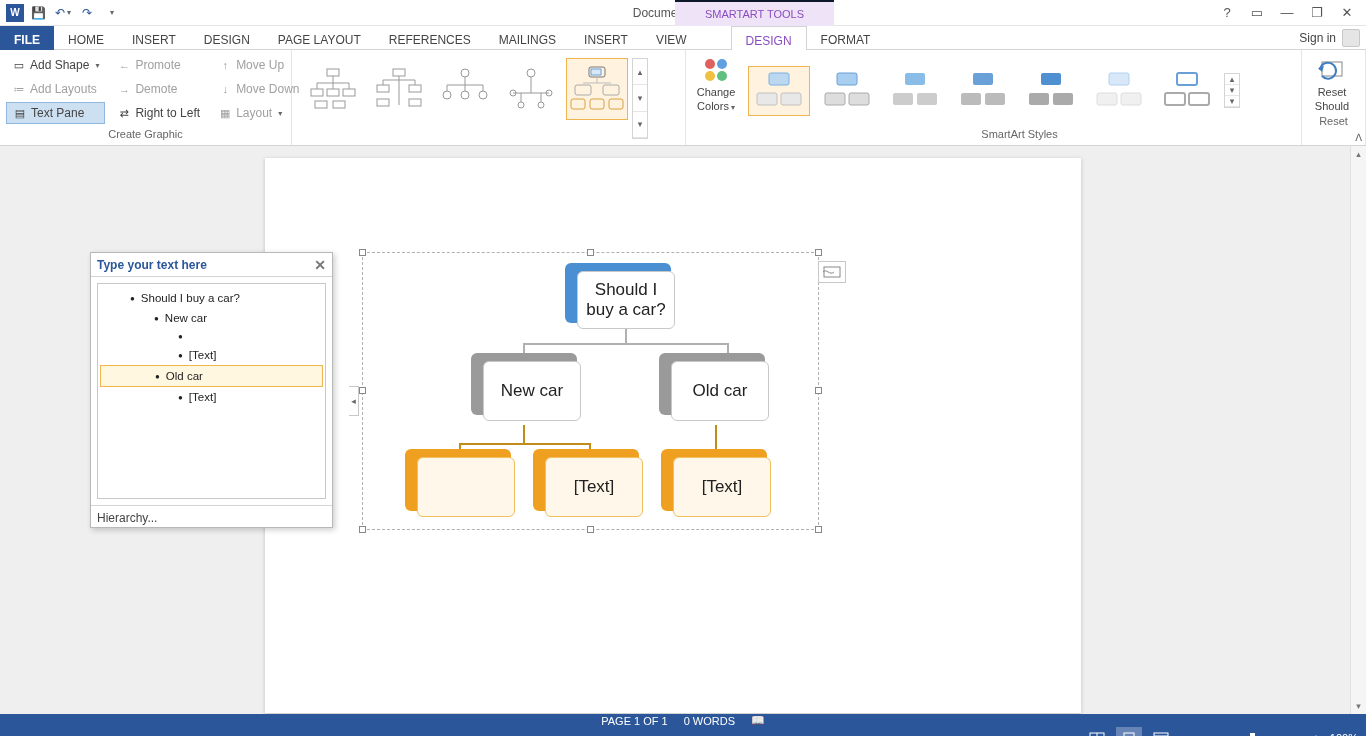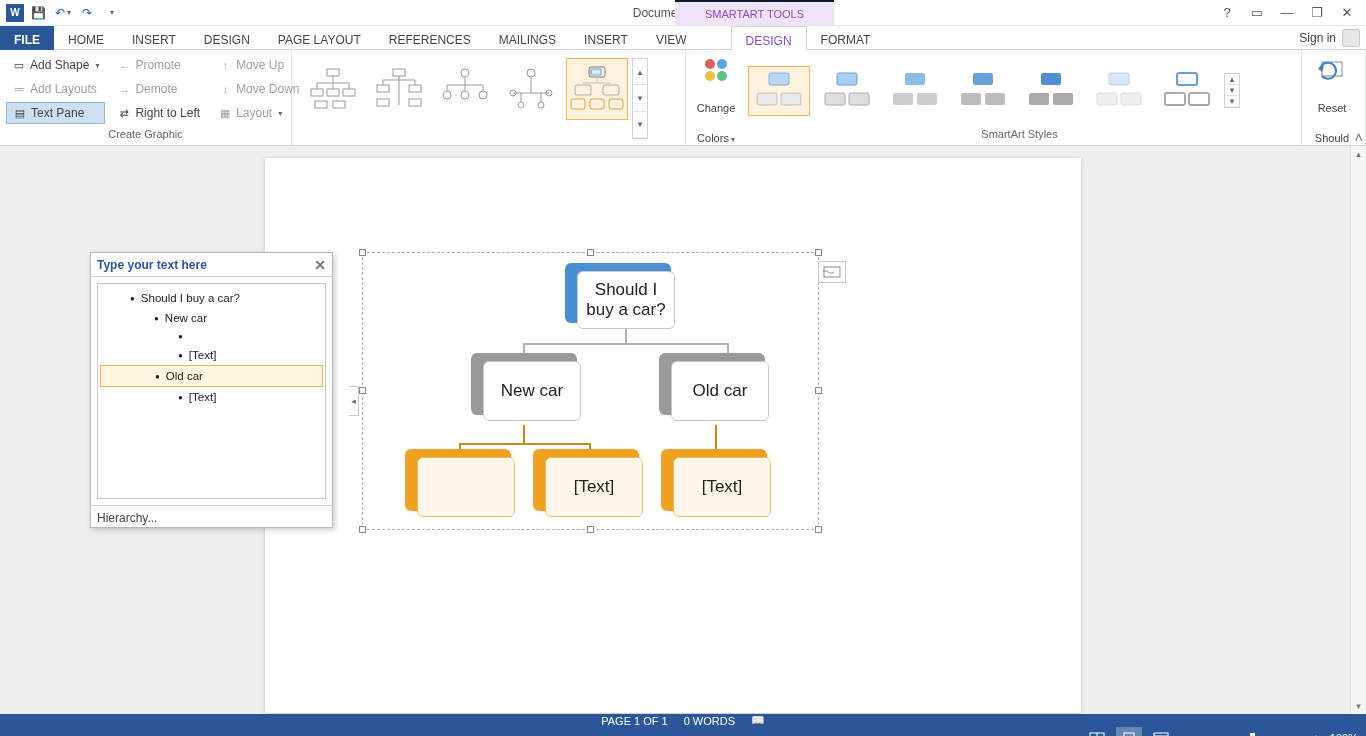--- a/index.html
+++ b/index.html
@@ -37,21 +37,21 @@
 
 
 .layouts-gallery { display: flex; gap: 4px; padding: 4px; }
 .layout-thumb { width: 62px; height: 62px; border: 1px solid transparent; display: flex; align-items: center; justify-content: center; cursor: pointer; position: relative; }
 .layout-thumb.sel { border: 1px solid #f0b450; background: #fff3e0; }
 .layout-thumb svg { width: 56px; height: 48px; }
 .gal-side { width: 16px; display: flex; flex-direction: column; border: 1px solid #d4d4d4; }
 .gal-side div { flex: 1; display:flex; align-items:center; justify-content:center; font-size:9px; color:#666; border-bottom:1px solid #e5e5e5; cursor:pointer; }
 
 
-.bigbtn { width: 48px; display:flex; flex-direction:column; align-items:center; justify-content:center; gap:18px; cursor:pointer; font-size:11px; color:#444; text-align:center; line-height:12px; padding:2px; }
+.bigbtn { width: 48px; display:flex; flex-direction:column; align-items:center; justify-content:center; gap:2px; cursor:pointer; font-size:11px; color:#444; text-align:center; line-height:12px; padding:2px; }
 .bigbtn .bigic { width: 32px; height: 28px; }
 
 
 .styles-gallery { display: flex; gap: 6px; padding: 4px; align-items: center; }
 .style-thumb { width: 62px; height: 50px; border: 1px solid transparent; display:flex; align-items:center; justify-content:center; cursor:pointer; }
 .style-thumb.sel { border: 1px solid #f0b450; background: #fff3e0; }
 .style-thumb svg { width: 56px; height: 44px; }
 
 .ribbon-collapse { position:absolute; right:4px; bottom:2px; font-size:10px; color:#666; cursor:pointer; }
 

